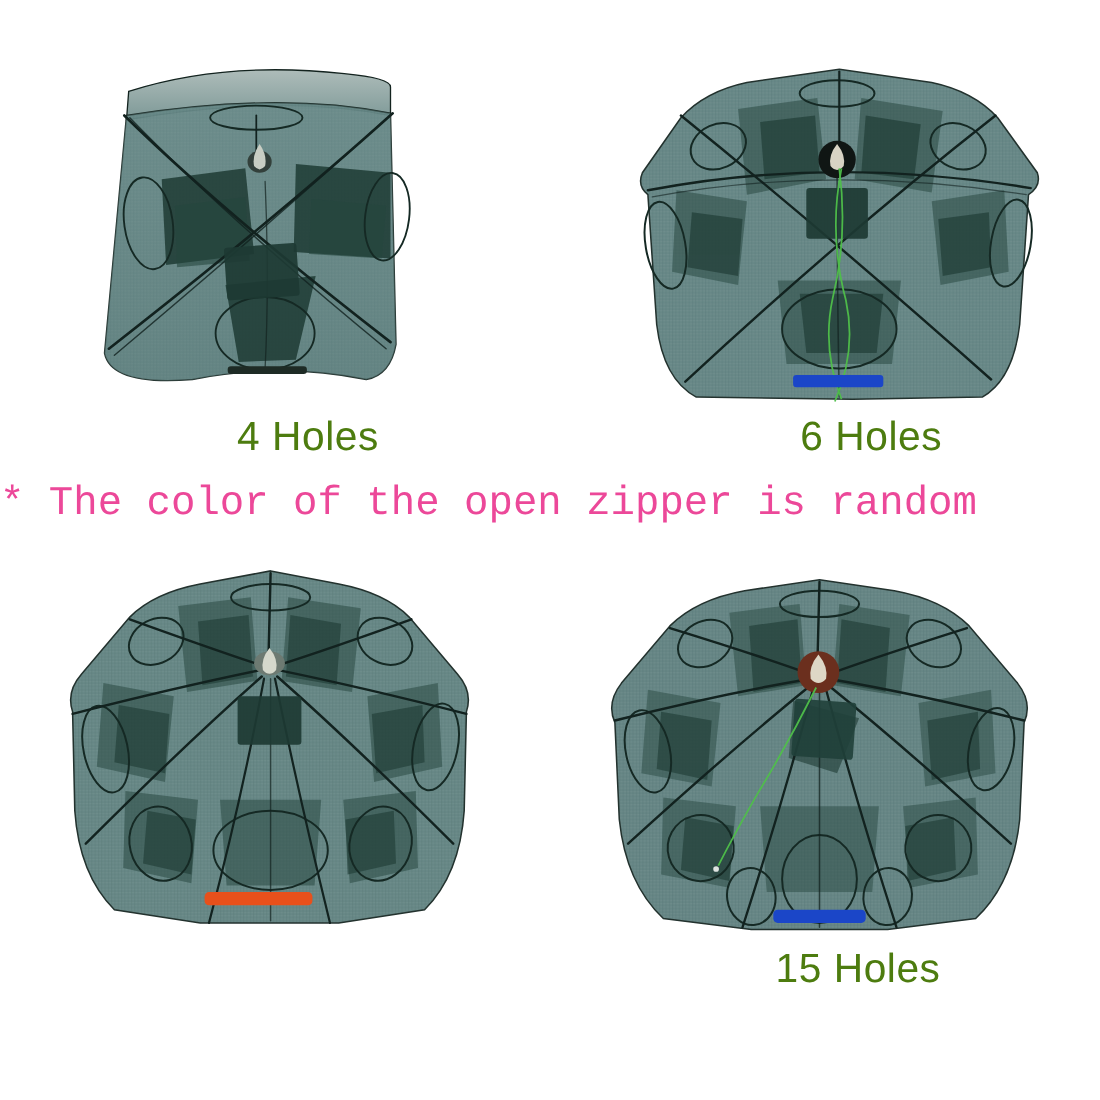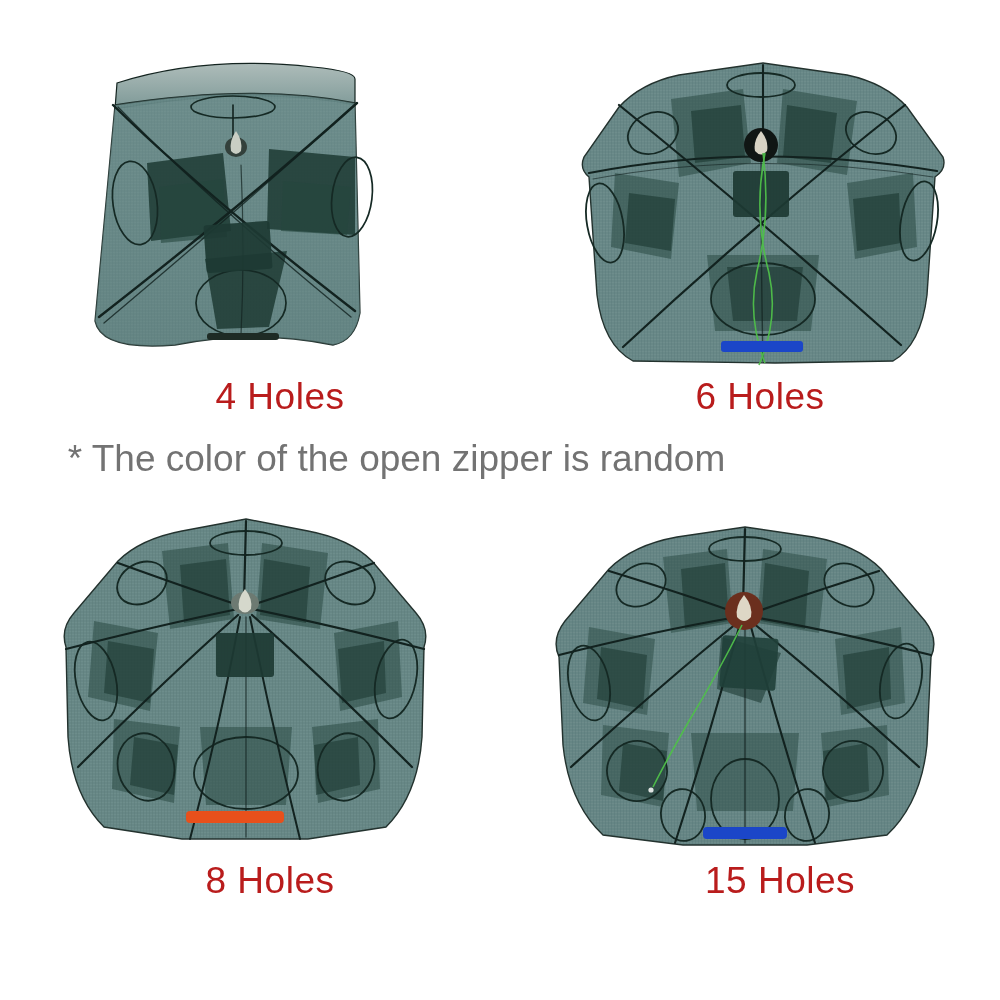--- a/index.html
+++ b/index.html
@@ -10,32 +10,32 @@
   }
   .page{position:relative;width:1000px;height:1000px;}
   .cell{position:absolute;}
   #cell-4{left:55px;top:45px;width:340px;height:320px;}
   #cell-6{left:575px;top:45px;width:375px;height:330px;}
   #cell-8{left:50px;top:505px;width:390px;height:345px;}
   #cell-10{left:545px;top:515px;width:400px;height:340px;}
   .cell svg{display:block;width:100%;height:100%;}
   .label{
     position:absolute;text-align:center;
-    color:#b91c1c;font-size:37px;line-height:1;
+    color:#4d7c0f;font-size:37px;line-height:1;
     font-family:"Liberation Sans", sans-serif;
     letter-spacing:.5px;white-space:nowrap;
   }
   #label-4{left:120px;top:378px;width:320px;}
-  #label-6{left:600px;top:378px;width:320px;}
+  #label-6{left:632px;top:378px;width:320px;}
   #label-8{left:110px;top:862px;width:320px;}
   #label-10{left:610px;top:862px;width:340px;}
   #zipper-note{
     position:absolute;left:0;top:440px;width:793px;
-    text-align:center;color:#737373;font-size:37px;line-height:1;
-    font-family:Liberation Sans, sans-serif;white-space:nowrap;
+    text-align:center;color:#ec4899;font-size:37px;line-height:1;
+    font-family:Liberation Mono, monospace;white-space:nowrap;
   }
 </style>
 </head>
 <body>
 
 <div class="page">
 
   <div class="cell" id="cell-4">
     <svg viewBox="0 0 340 320" xmlns="http://www.w3.org/2000/svg">
       <defs>
@@ -218,21 +218,20 @@
       <rect x="166" y="128" width="58" height="44" rx="3" fill="#1d3a33" opacity=".92"></rect>
 
       <g>
         <ellipse cx="195" cy="98" rx="14" ry="11" fill="#6d7a72"></ellipse>
         <path d="M195 84 Q203 94 201 104 Q195 111 189 104 Q187 94 195 84 Z" fill="#d5d8cc"></path>
       </g>
 
       <rect x="136" y="306" width="98" height="12" rx="4" fill="#e8501b"></rect>
     </svg>
   </div>
-  <div class="label" id="label-8">8 Holes</div>
 
   <div class="cell" id="cell-10">
     <svg viewBox="0 0 400 340" xmlns="http://www.w3.org/2000/svg">
       <defs>
         <pattern id="m10" width="3" height="3" patternUnits="userSpaceOnUse">
           <rect width="3" height="3" fill="#5b7d7c"></rect>
           <rect width="3" height="1" fill="#698a88" opacity=".5"></rect>
           <rect width="1" height="3" fill="#507271" opacity=".5"></rect>
         </pattern>
       </defs>

